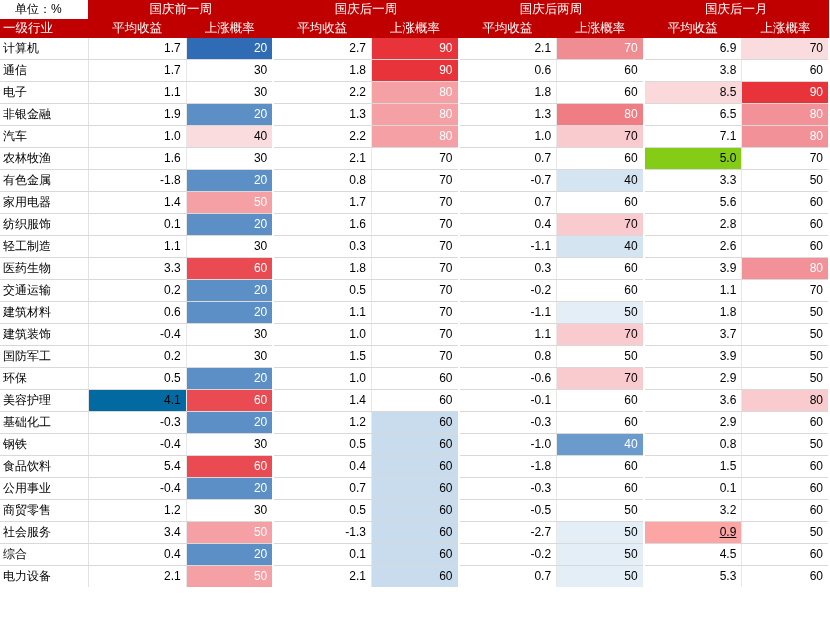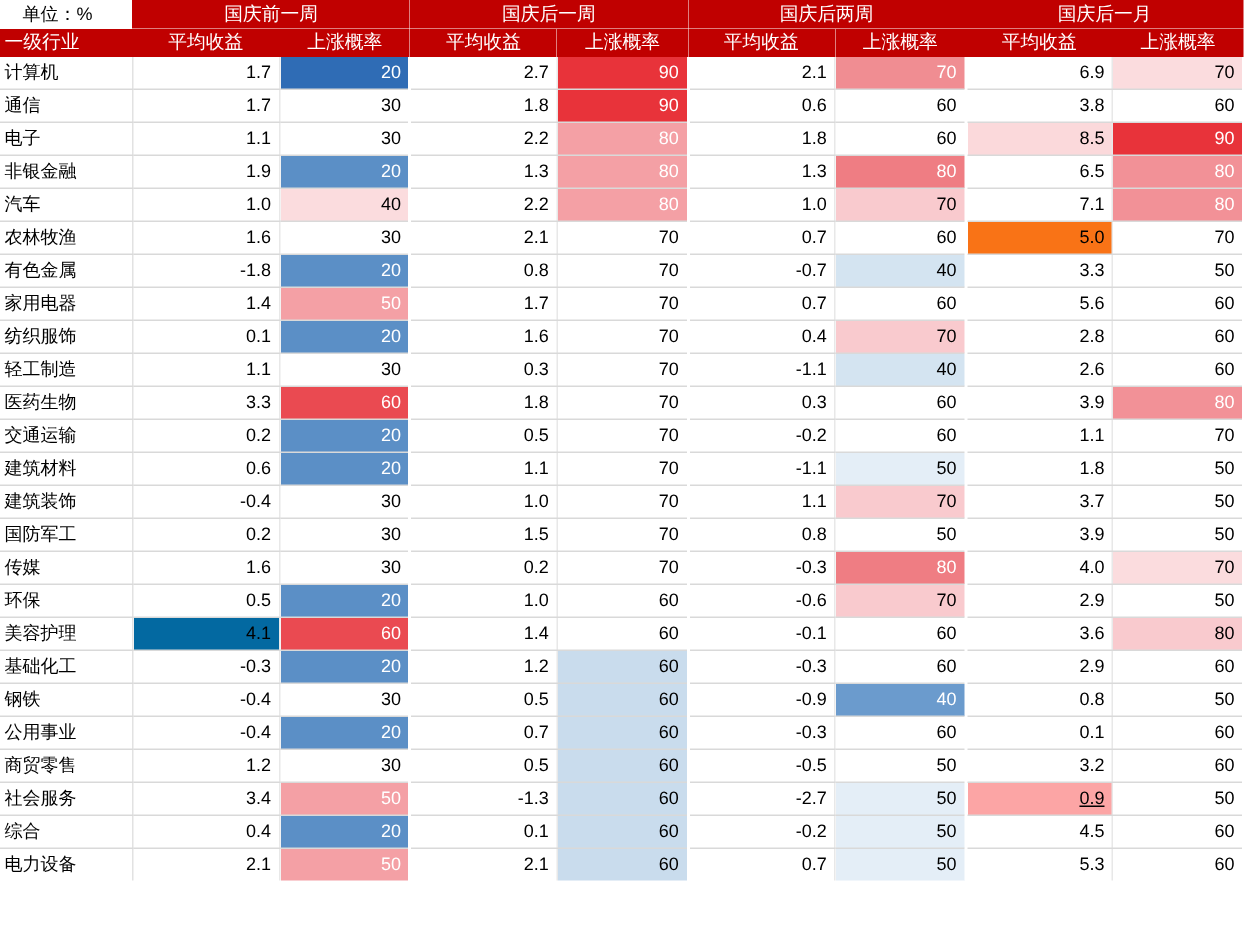--- a/index.html
+++ b/index.html
@@ -177,21 +177,21 @@
         <td class="num prb" style="background: rgb(242, 145, 151); color: rgb(255, 255, 255);">80</td>
       </tr>
       <tr>
         <td class="ind">农林牧渔</td>
         <td class="num val" style="background: rgb(255, 255, 255);">1.6</td>
         <td class="num prb" style="background: rgb(255, 255, 255);">30</td>
         <td class="num val" style="background: rgb(255, 255, 255);">2.1</td>
         <td class="num prb" style="background: rgb(255, 255, 255);">70</td>
         <td class="num val" style="background: rgb(255, 255, 255);">0.7</td>
         <td class="num prb" style="background: rgb(255, 255, 255);">60</td>
-        <td class="num val" style="background: #f97316;">5.0</td>
+        <td class="num val" style="background: #84cc16;">5.0</td>
         <td class="num prb" style="background: rgb(255, 255, 255);">70</td>
       </tr>
       <tr>
         <td class="ind">有色金属</td>
         <td class="num val" style="background: rgb(255, 255, 255);">-1.8</td>
         <td class="num prb" style="background: rgb(91, 143, 198); color: rgb(255, 255, 255);">20</td>
         <td class="num val" style="background: rgb(255, 255, 255);">0.8</td>
         <td class="num prb" style="background: rgb(255, 255, 255);">70</td>
         <td class="num val" style="background: rgb(255, 255, 255);">-0.7</td>
         <td class="num prb" style="background: rgb(212, 228, 241); color: rgb(0, 0, 0);">40</td>
@@ -280,31 +280,20 @@
         <td class="num val" style="background: rgb(255, 255, 255);">0.2</td>
         <td class="num prb" style="background: rgb(255, 255, 255);">30</td>
         <td class="num val" style="background: rgb(255, 255, 255);">1.5</td>
         <td class="num prb" style="background: rgb(255, 255, 255);">70</td>
         <td class="num val" style="background: rgb(255, 255, 255);">0.8</td>
         <td class="num prb" style="background: rgb(255, 255, 255);">50</td>
         <td class="num val" style="background: rgb(255, 255, 255);">3.9</td>
         <td class="num prb" style="background: rgb(255, 255, 255);">50</td>
       </tr>
       <tr>
-        <td class="ind">传媒</td>
-        <td class="num val" style="background: rgb(255, 255, 255);">1.6</td>
-        <td class="num prb" style="background: rgb(255, 255, 255);">30</td>
-        <td class="num val" style="background: rgb(255, 255, 255);">0.2</td>
-        <td class="num prb" style="background: rgb(255, 255, 255);">70</td>
-        <td class="num val" style="background: rgb(255, 255, 255);">-0.3</td>
-        <td class="num prb" style="background: rgb(239, 125, 131); color: rgb(255, 255, 255);">80</td>
-        <td class="num val" style="background: rgb(255, 255, 255);">4.0</td>
-        <td class="num prb" style="background: rgb(251, 220, 222); color: rgb(0, 0, 0);">70</td>
-      </tr>
-      <tr>
         <td class="ind">环保</td>
         <td class="num val" style="background: rgb(255, 255, 255);">0.5</td>
         <td class="num prb" style="background: rgb(91, 143, 198); color: rgb(255, 255, 255);">20</td>
         <td class="num val" style="background: rgb(255, 255, 255);">1.0</td>
         <td class="num prb" style="background: rgb(255, 255, 255);">60</td>
         <td class="num val" style="background: rgb(255, 255, 255);">-0.6</td>
         <td class="num prb" style="background: rgb(249, 202, 206); color: rgb(0, 0, 0);">70</td>
         <td class="num val" style="background: rgb(255, 255, 255);">2.9</td>
         <td class="num prb" style="background: rgb(255, 255, 255);">50</td>
       </tr>
@@ -329,24 +318,35 @@
         <td class="num prb" style="background: rgb(255, 255, 255);">60</td>
         <td class="num val" style="background: rgb(255, 255, 255);">2.9</td>
         <td class="num prb" style="background: rgb(255, 255, 255);">60</td>
       </tr>
       <tr>
         <td class="ind">钢铁</td>
         <td class="num val" style="background: rgb(255, 255, 255);">-0.4</td>
         <td class="num prb" style="background: rgb(255, 255, 255);">30</td>
         <td class="num val" style="background: rgb(255, 255, 255);">0.5</td>
         <td class="num prb" style="background: rgb(201, 220, 237); color: rgb(0, 0, 0);">60</td>
-        <td class="num val" style="background: rgb(255, 255, 255);">-0.9</td>
+        <td class="num val" style="background: rgb(255, 255, 255);">-1.0</td>
         <td class="num prb" style="background: rgb(107, 155, 205); color: rgb(255, 255, 255);">40</td>
         <td class="num val" style="background: rgb(255, 255, 255);">0.8</td>
         <td class="num prb" style="background: rgb(255, 255, 255);">50</td>
+      </tr>
+      <tr>
+        <td class="ind">食品饮料</td>
+        <td class="num val" style="background: rgb(255, 255, 255);">5.4</td>
+        <td class="num prb" style="background: rgb(234, 74, 81); color: rgb(255, 255, 255);">60</td>
+        <td class="num val" style="background: rgb(255, 255, 255);">0.4</td>
+        <td class="num prb" style="background: rgb(201, 220, 237); color: rgb(0, 0, 0);">60</td>
+        <td class="num val" style="background: rgb(255, 255, 255);">-1.8</td>
+        <td class="num prb" style="background: rgb(255, 255, 255);">60</td>
+        <td class="num val" style="background: rgb(255, 255, 255);">1.5</td>
+        <td class="num prb" style="background: rgb(255, 255, 255);">60</td>
       </tr>
       <tr>
         <td class="ind">公用事业</td>
         <td class="num val" style="background: rgb(255, 255, 255);">-0.4</td>
         <td class="num prb" style="background: rgb(91, 143, 198); color: rgb(255, 255, 255);">20</td>
         <td class="num val" style="background: rgb(255, 255, 255);">0.7</td>
         <td class="num prb" style="background: rgb(201, 220, 237); color: rgb(0, 0, 0);">60</td>
         <td class="num val" style="background: rgb(255, 255, 255);">-0.3</td>
         <td class="num prb" style="background: rgb(255, 255, 255);">60</td>
         <td class="num val" style="background: rgb(255, 255, 255);">0.1</td>

